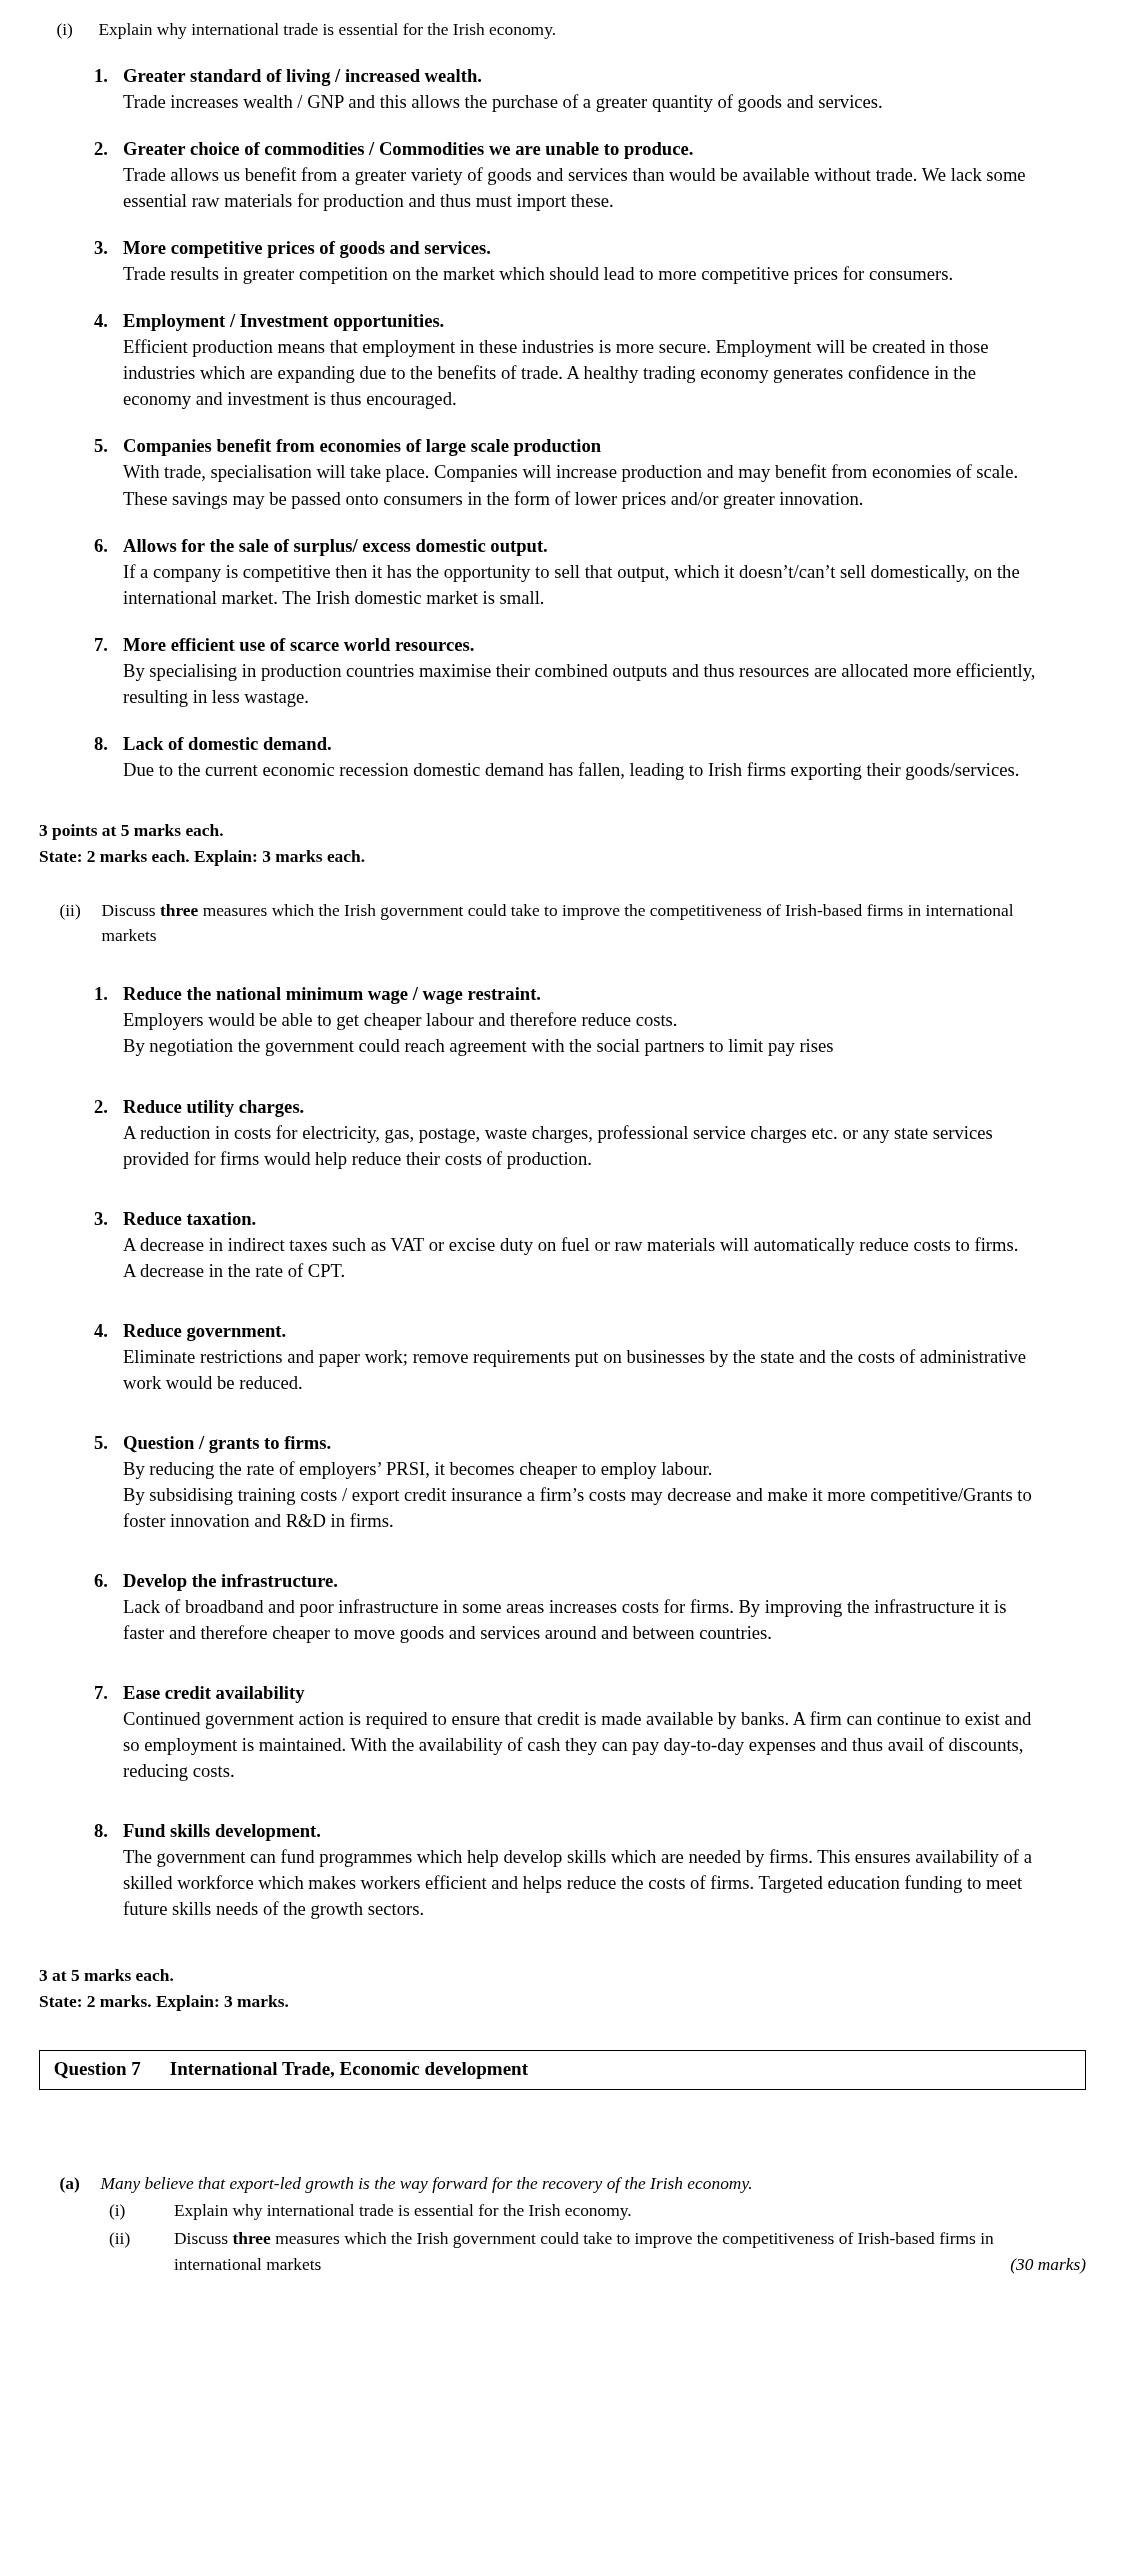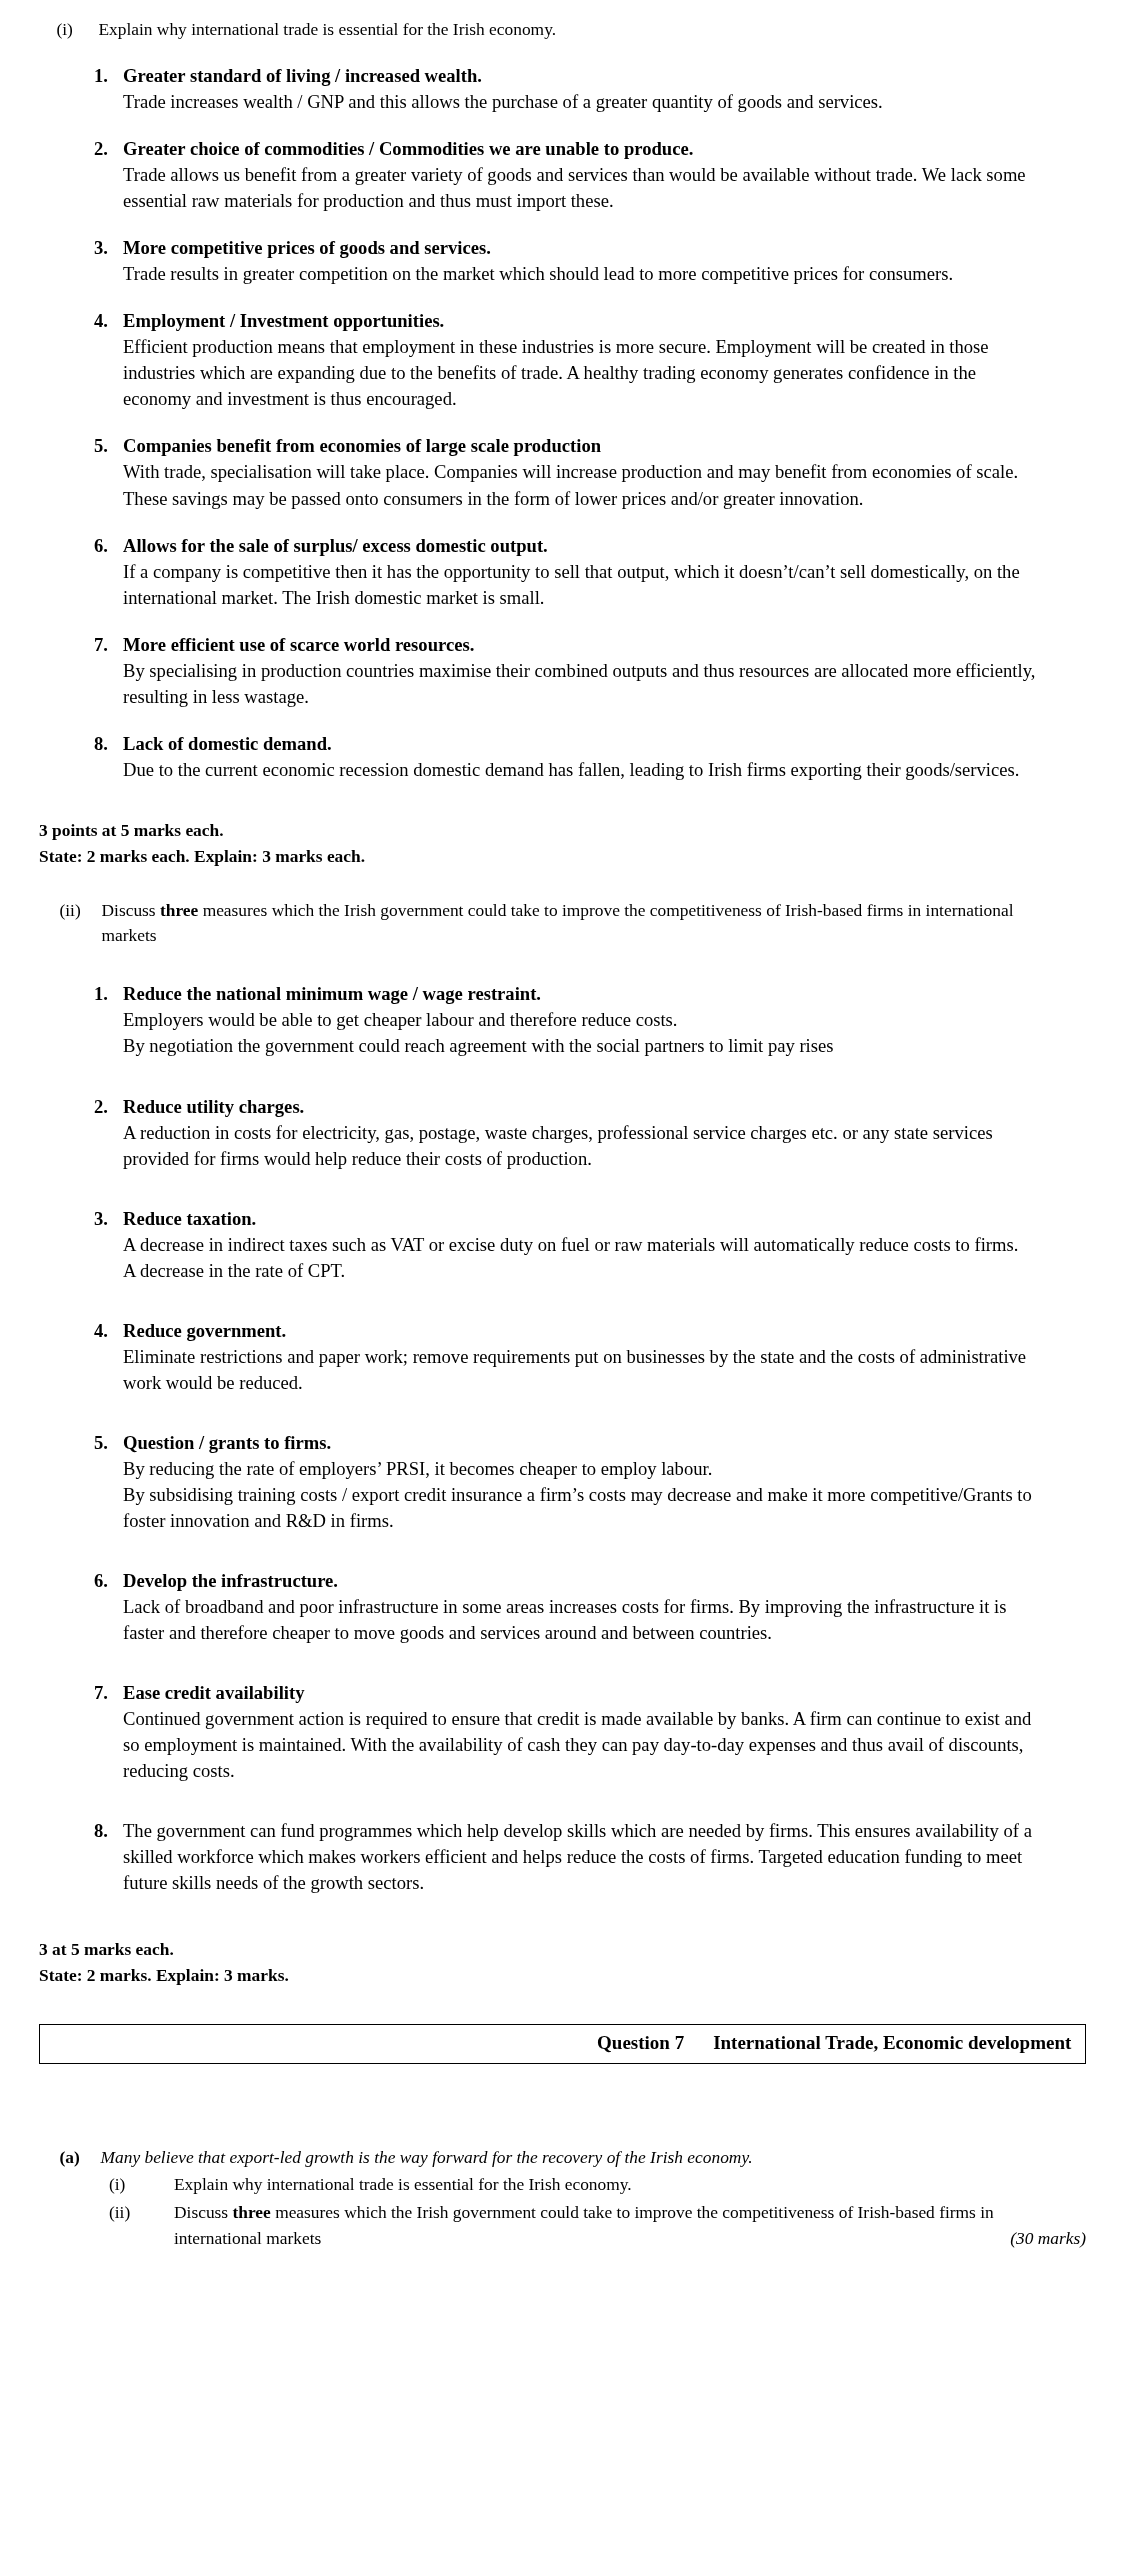--- a/index.html
+++ b/index.html
@@ -36,21 +36,20 @@
   .marks-i  { margin: 34px 0 29px 0; }
   .marks-ii { margin: 40px 0 36px 0; }
 
   
   .question-box {
     border: 1.2px solid #000000;
     padding: 6.8px 13.7px 8.7px 13.7px;
     font-weight: bold;
     font-size: 19px;
     width: 100%;
-    text-align: right;
   }
   .qb-number { margin-right: 29px; }
 
   
   .footer { margin-top: 80px; font-size: 17.4px; line-height: 1.5; }
   .fa-line { display: flex; margin-left: 20.5px; }
   .fa-label { width: 41px; flex-shrink: 0; font-weight: bold; }
   .fa-intro { font-style: italic; }
   .f-item { display: flex; margin-left: 70px; margin-top: 1.2px; }
   .f-label { width: 65px; flex-shrink: 0; }
@@ -230,20 +229,21 @@
       <div class="point-title">Ease credit availability</div>
       <div class="point-body">
             <div class="body-line">Continued government action is required to ensure that credit is made available by banks. A firm can continue to exist and so employment is maintained. With the availability of cash they can pay day-to-day expenses and thus avail of discounts, reducing costs.</div>
           </div>
     </div>
   </div>
 
   <div class="point">
     <span class="point-num">8.</span>
     <div class="point-content">
+      <div class="point-title">Fund skills development.</div>
       <div class="point-body">
             <div class="body-line">The government can fund programmes which help develop skills which are needed by firms. This ensures availability of a skilled workforce which makes workers efficient and helps reduce the costs of firms. Targeted education funding to meet future skills needs of the growth sectors.</div>
           </div>
     </div>
   </div>
 </div>
 
   <div class="marks-block marks-ii">
     <div>3 at 5 marks each.</div>
     <div>State: 2 marks. Explain: 3 marks.</div>

